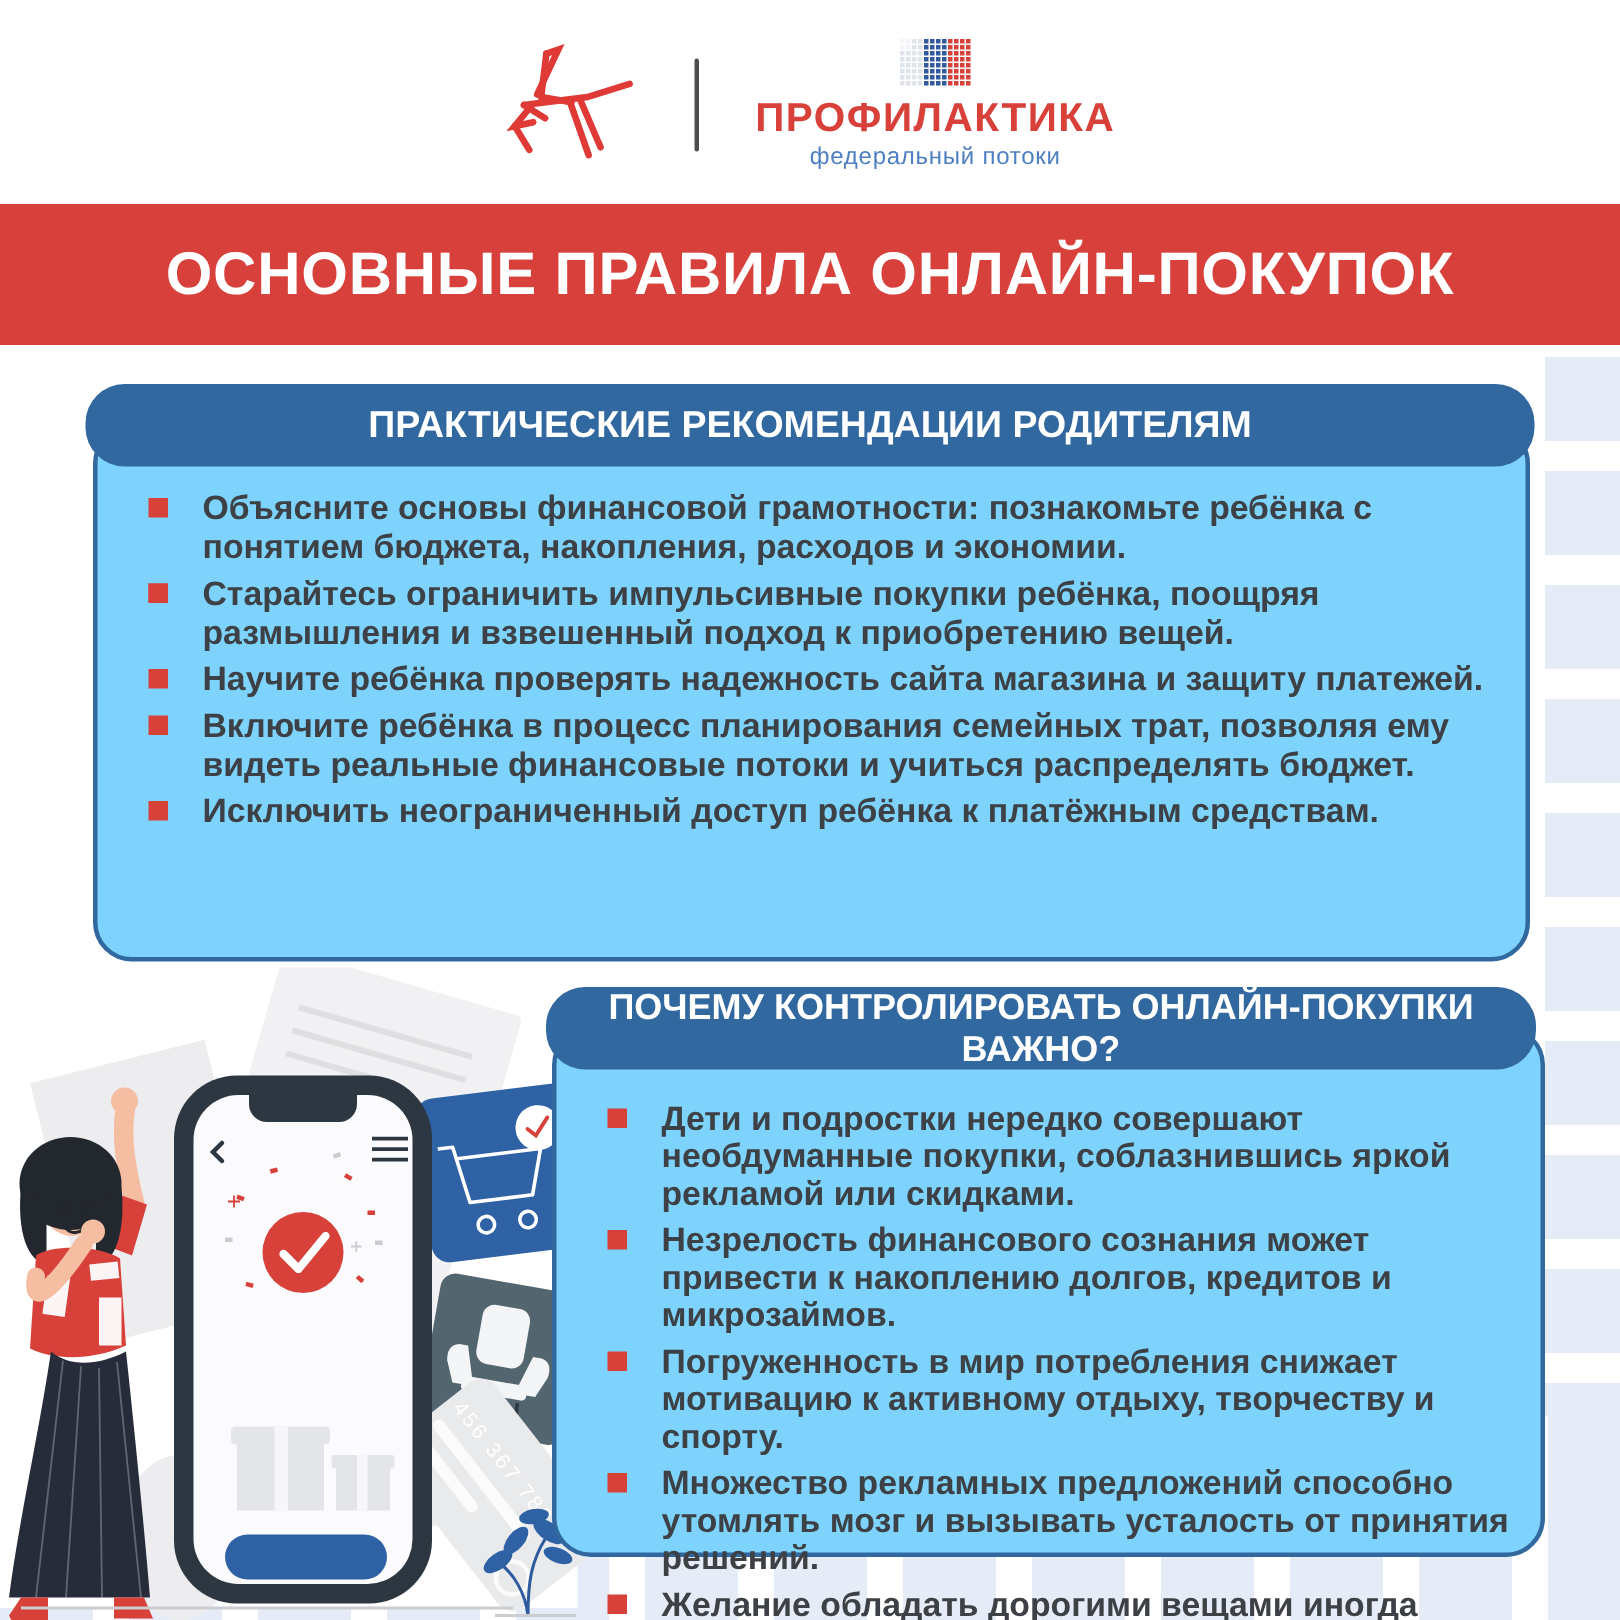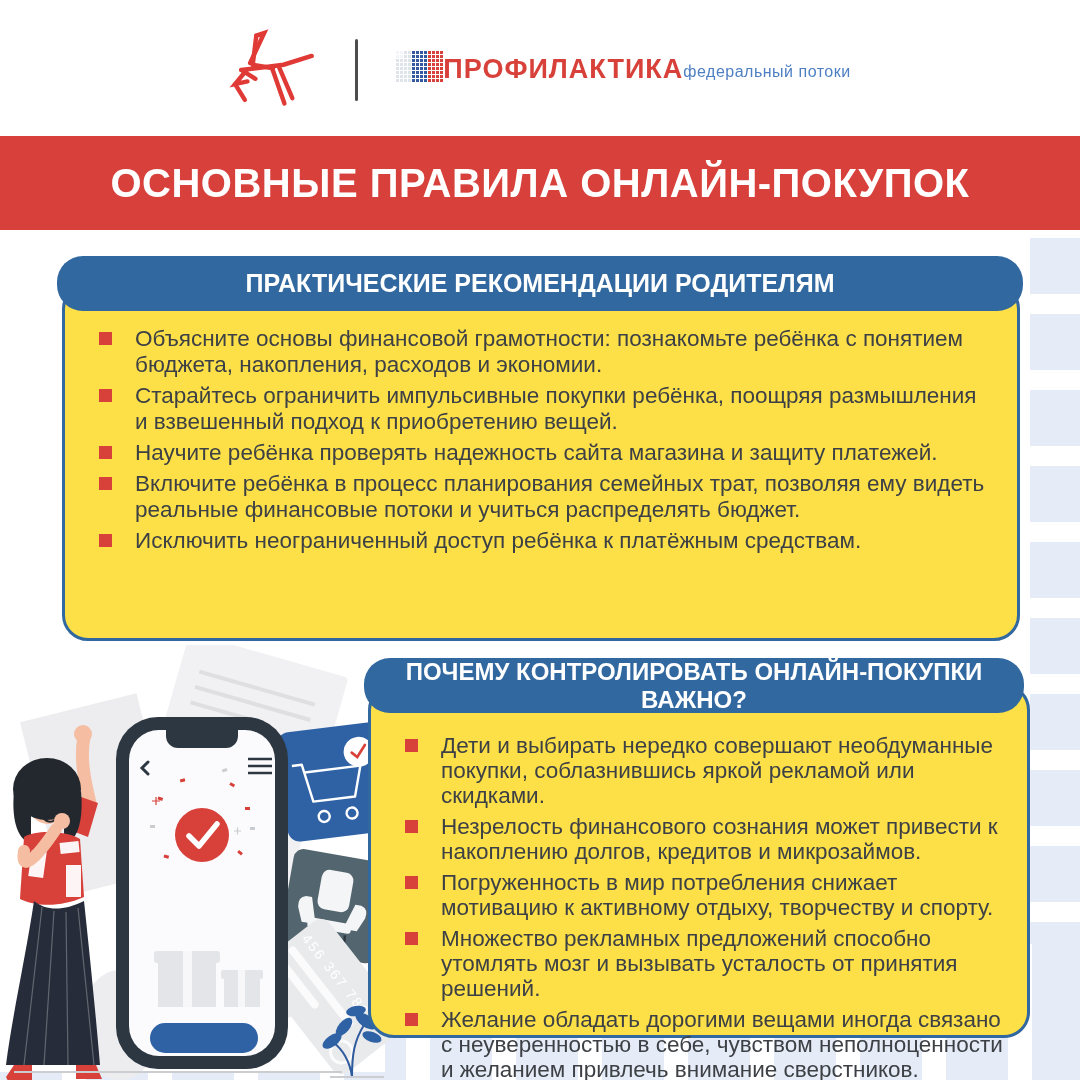--- a/index.html
+++ b/index.html
@@ -17,21 +17,21 @@
     position:absolute;left:0;top:944px;width:1080px;height:136px;
     background:repeating-linear-gradient(90deg,#e6ecf7 0 62px,#ffffff 62px 86px);
     z-index:0;
   }
   
   .brand-header{
     position:absolute;left:0;top:18px;width:100%;height:104px;
     display:flex;align-items:center;justify-content:center;gap:38px;z-index:3;
   }
   .brand-divider{width:3px;height:62px;background:#4d4d4d;border-radius:2px;}
-  .brand-logo{display:flex;flex-direction:row;align-items:center;}
+  .brand-logo{display:flex;flex-direction:column;align-items:center;}
   .logo-grid{
     display:grid;grid-template-columns:repeat(12,3px);grid-auto-rows:3px;gap:1px;margin-bottom:7px;
   }
   .logo-grid span{display:block;width:3px;height:3px;}
   .brand-name{font-size:27px;font-weight:bold;color:#d8403a;letter-spacing:1px;line-height:1.1;}
   .brand-sub{font-size:16px;color:#4d7fc2;letter-spacing:0.5px;margin-top:3px;}
   
   .banner{
     position:absolute;left:0;top:136px;width:1080px;height:94px;background:#d8413b;
     display:flex;align-items:center;justify-content:center;z-index:2;
@@ -39,22 +39,23 @@
   .banner h1{
     margin:0;color:#ffffff;font-size:40px;font-weight:bold;letter-spacing:0.5px;text-align:center;
   }
   
   .card-header{
     position:absolute;background:#31689f;border-radius:26px;z-index:4;
     display:flex;align-items:center;justify-content:center;
     color:#fff;font-weight:bold;text-align:center;
   }
   .card-body{
-    position:absolute;background:#fde047;border:3px solid #31689f;border-radius:26px;z-index:3;
+    position:absolute;background:#7dd3fc;border:3px solid #31689f;border-radius:26px;z-index:3;
     box-sizing:border-box;
+    font-weight:bold;
   }
   .hdr1{left:57px;top:256px;width:966px;height:55px;font-size:25px;}
   .body1{left:62px;top:283px;width:958px;height:358px;padding:40px 22px 0 34px;}
   .hdr2{left:364px;top:658px;width:660px;height:55px;font-size:24px;}
   .body2{left:368px;top:684px;width:662px;height:354px;padding:46px 20px 0 34px;}
   ul.bullets{list-style:none;margin:0;padding:0;}
   ul.bullets li{
     position:relative;padding-left:36px;margin:0 0 5px 0;
     font-size:22.5px;line-height:26px;color:#3d4045;
   }
@@ -229,21 +230,21 @@
         </li>
       </ul>
   </section>
 
   <div class="card-header hdr2">ПОЧЕМУ КОНТРОЛИРОВАТЬ ОНЛАЙН-ПОКУПКИ ВАЖНО?</div>
   <section class="card-body body2">
     <ul class="bullets">
 
         <li>
           <span class="sq"></span>
-          <span>Дети и выбирать нередко совершают необдуманные покупки, соблазнившись яркой рекламой или скидками.</span>
+          <span>Дети и подростки нередко совершают необдуманные покупки, соблазнившись яркой рекламой или скидками.</span>
         </li>
 
         <li>
           <span class="sq"></span>
           <span>Незрелость финансового сознания может привести к накоплению долгов, кредитов и микрозаймов.</span>
         </li>
 
         <li>
           <span class="sq"></span>
           <span>Погруженность в мир потребления снижает мотивацию к активному отдыху, творчеству и спорту.</span>

